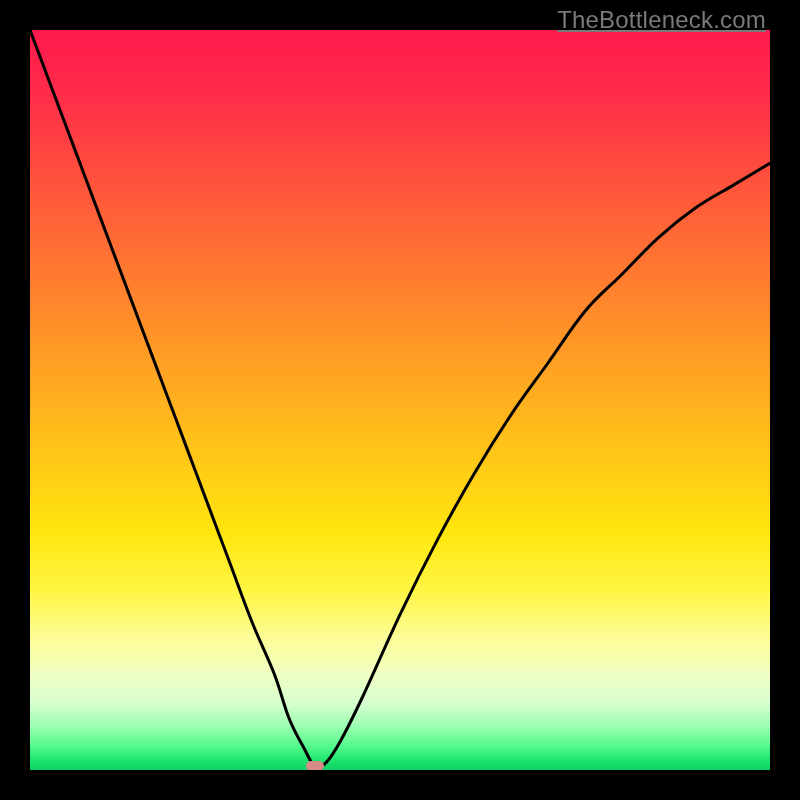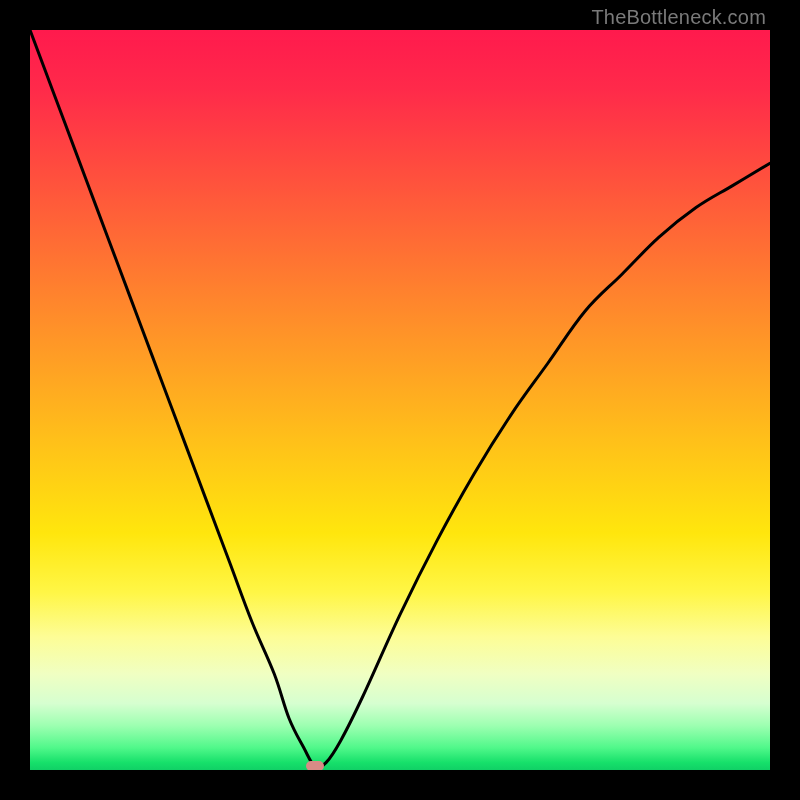--- a/index.html
+++ b/index.html
@@ -41,24 +41,25 @@
       #16e06a 99%,
       #10d066 100%
     );
     overflow: hidden;
   }
   .watermark {
     position: absolute;
     top: 6px;
     right: 34px;
     color: #7a7a7a;
-    font-size: 20px;
+    font-size: 24px;
     font-weight: 500;
     letter-spacing: 0.2px;
     user-select: none;
+    text-decoration: underline;
   }
   svg.curve {
     position: absolute;
     inset: 0;
     width: 100%;
     height: 100%;
   }
   .marker {
     position: absolute;
     width: 18px;

